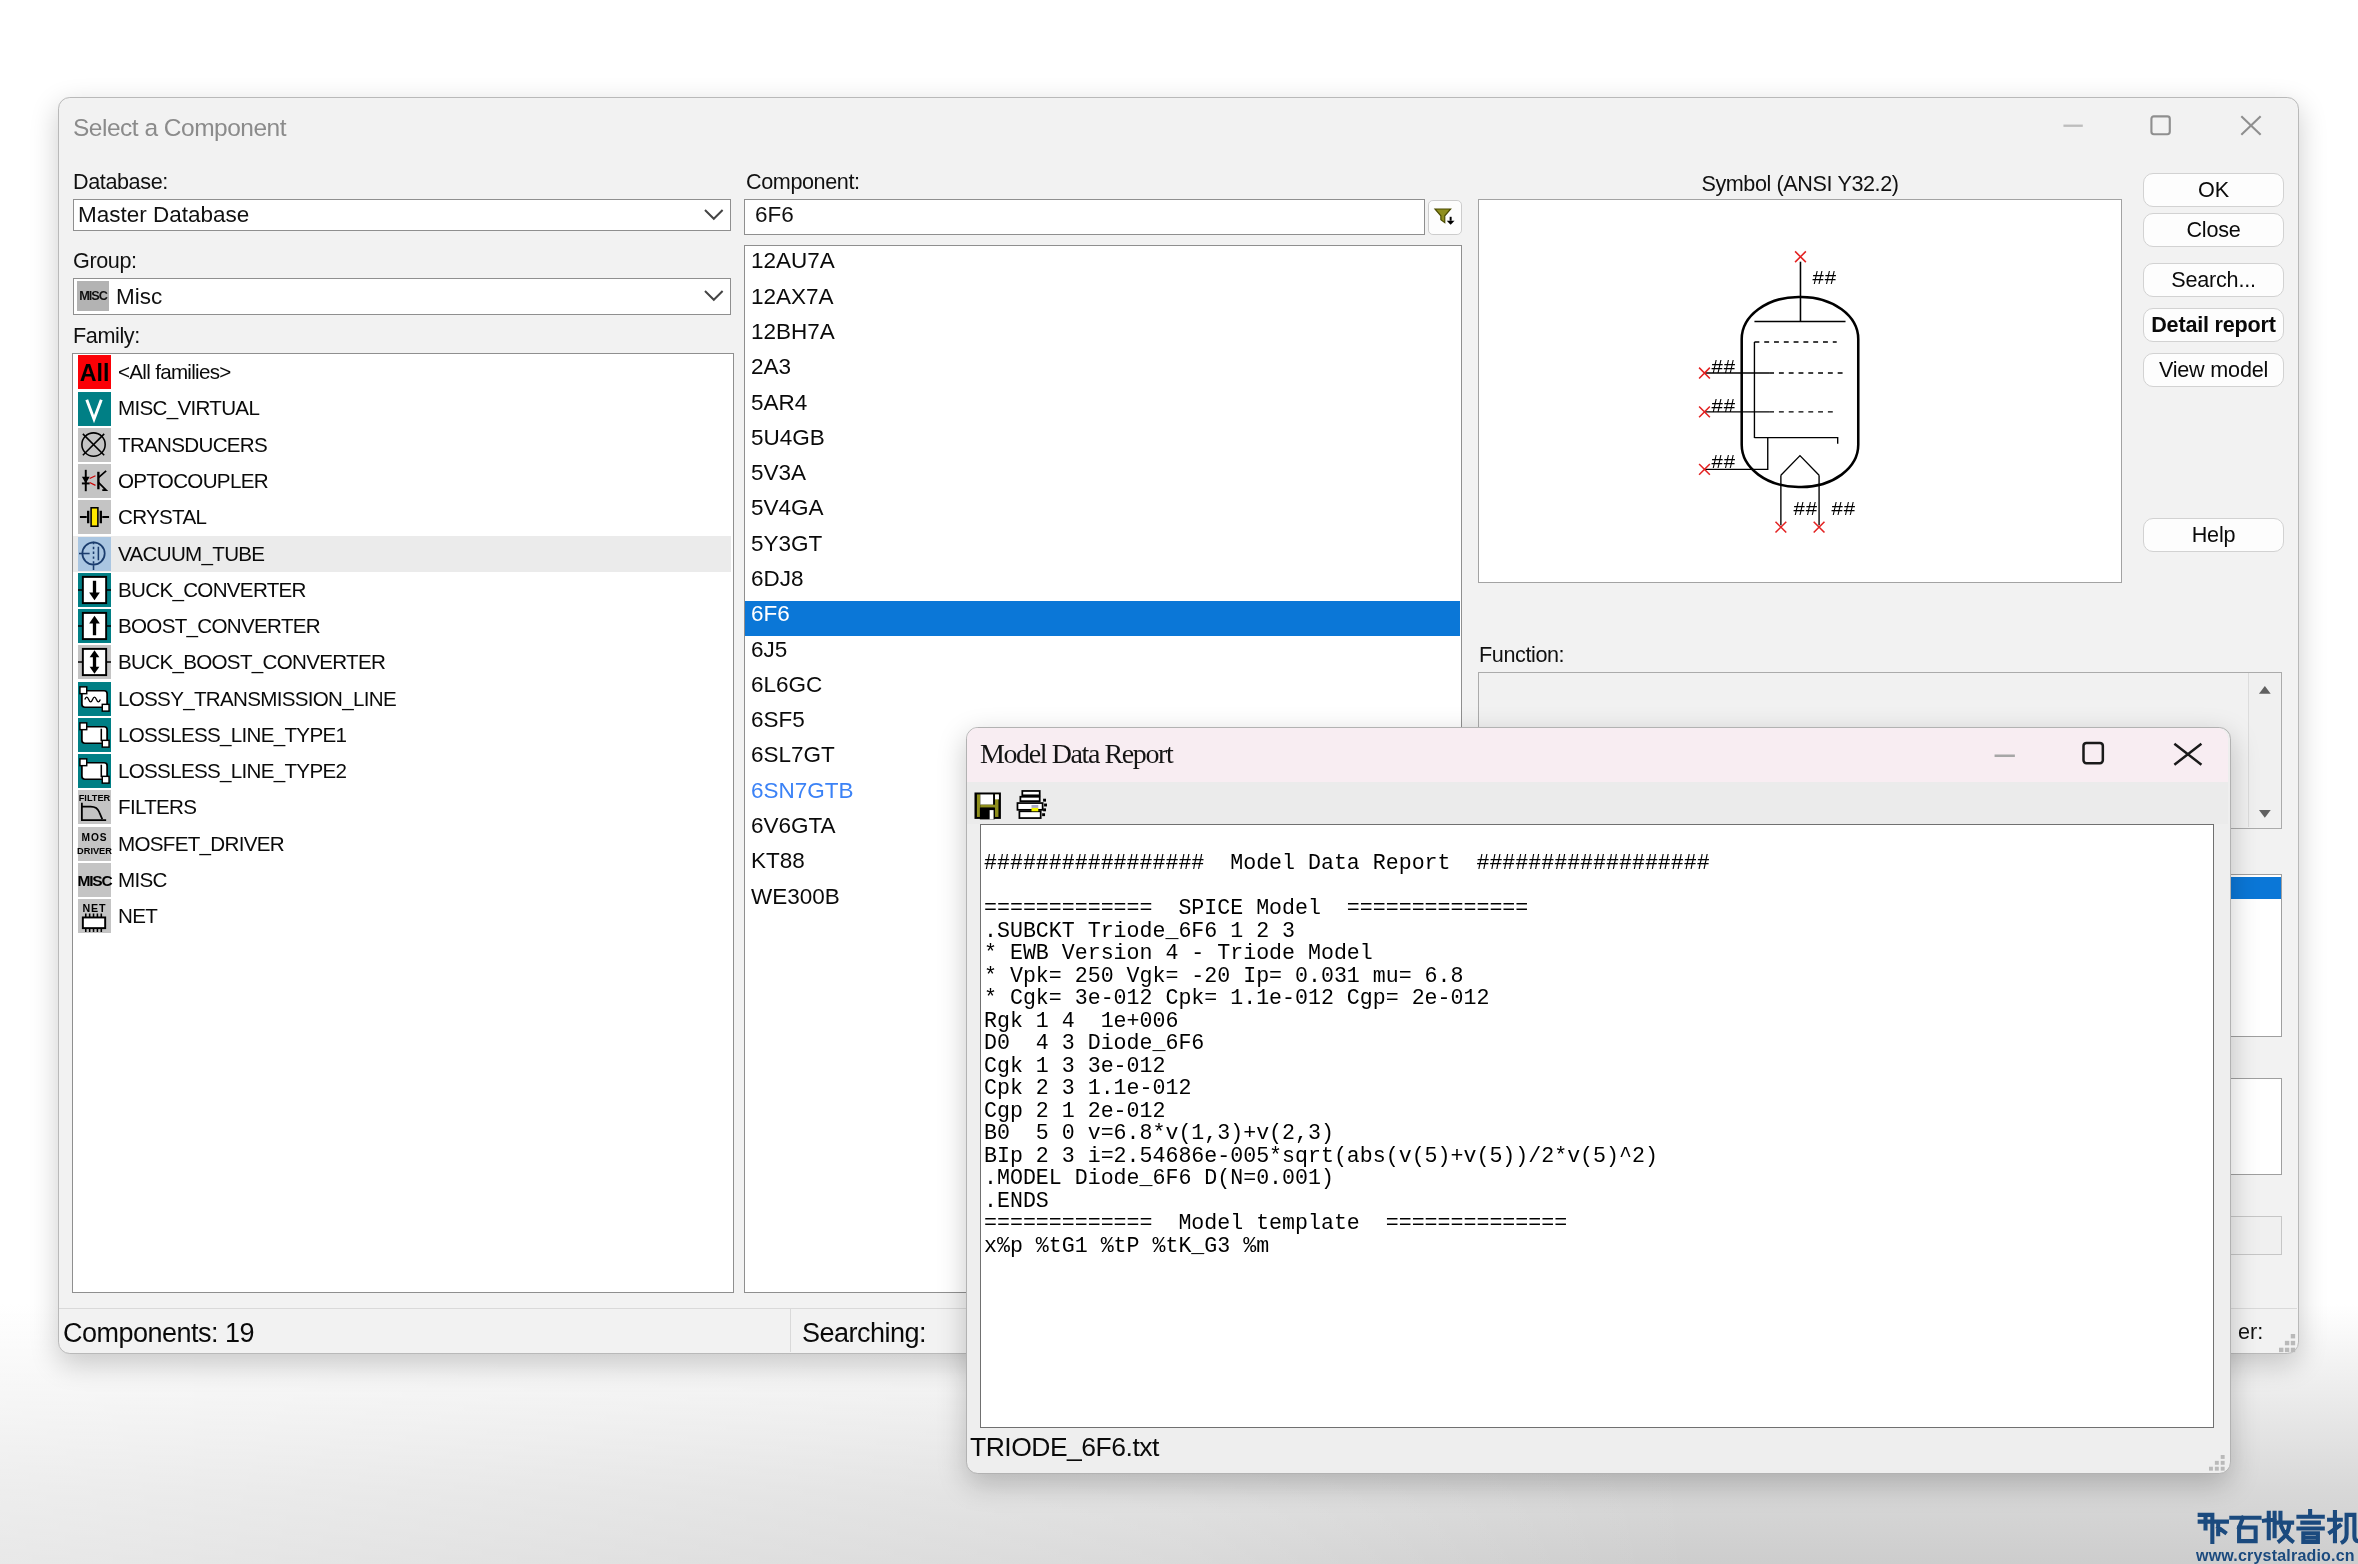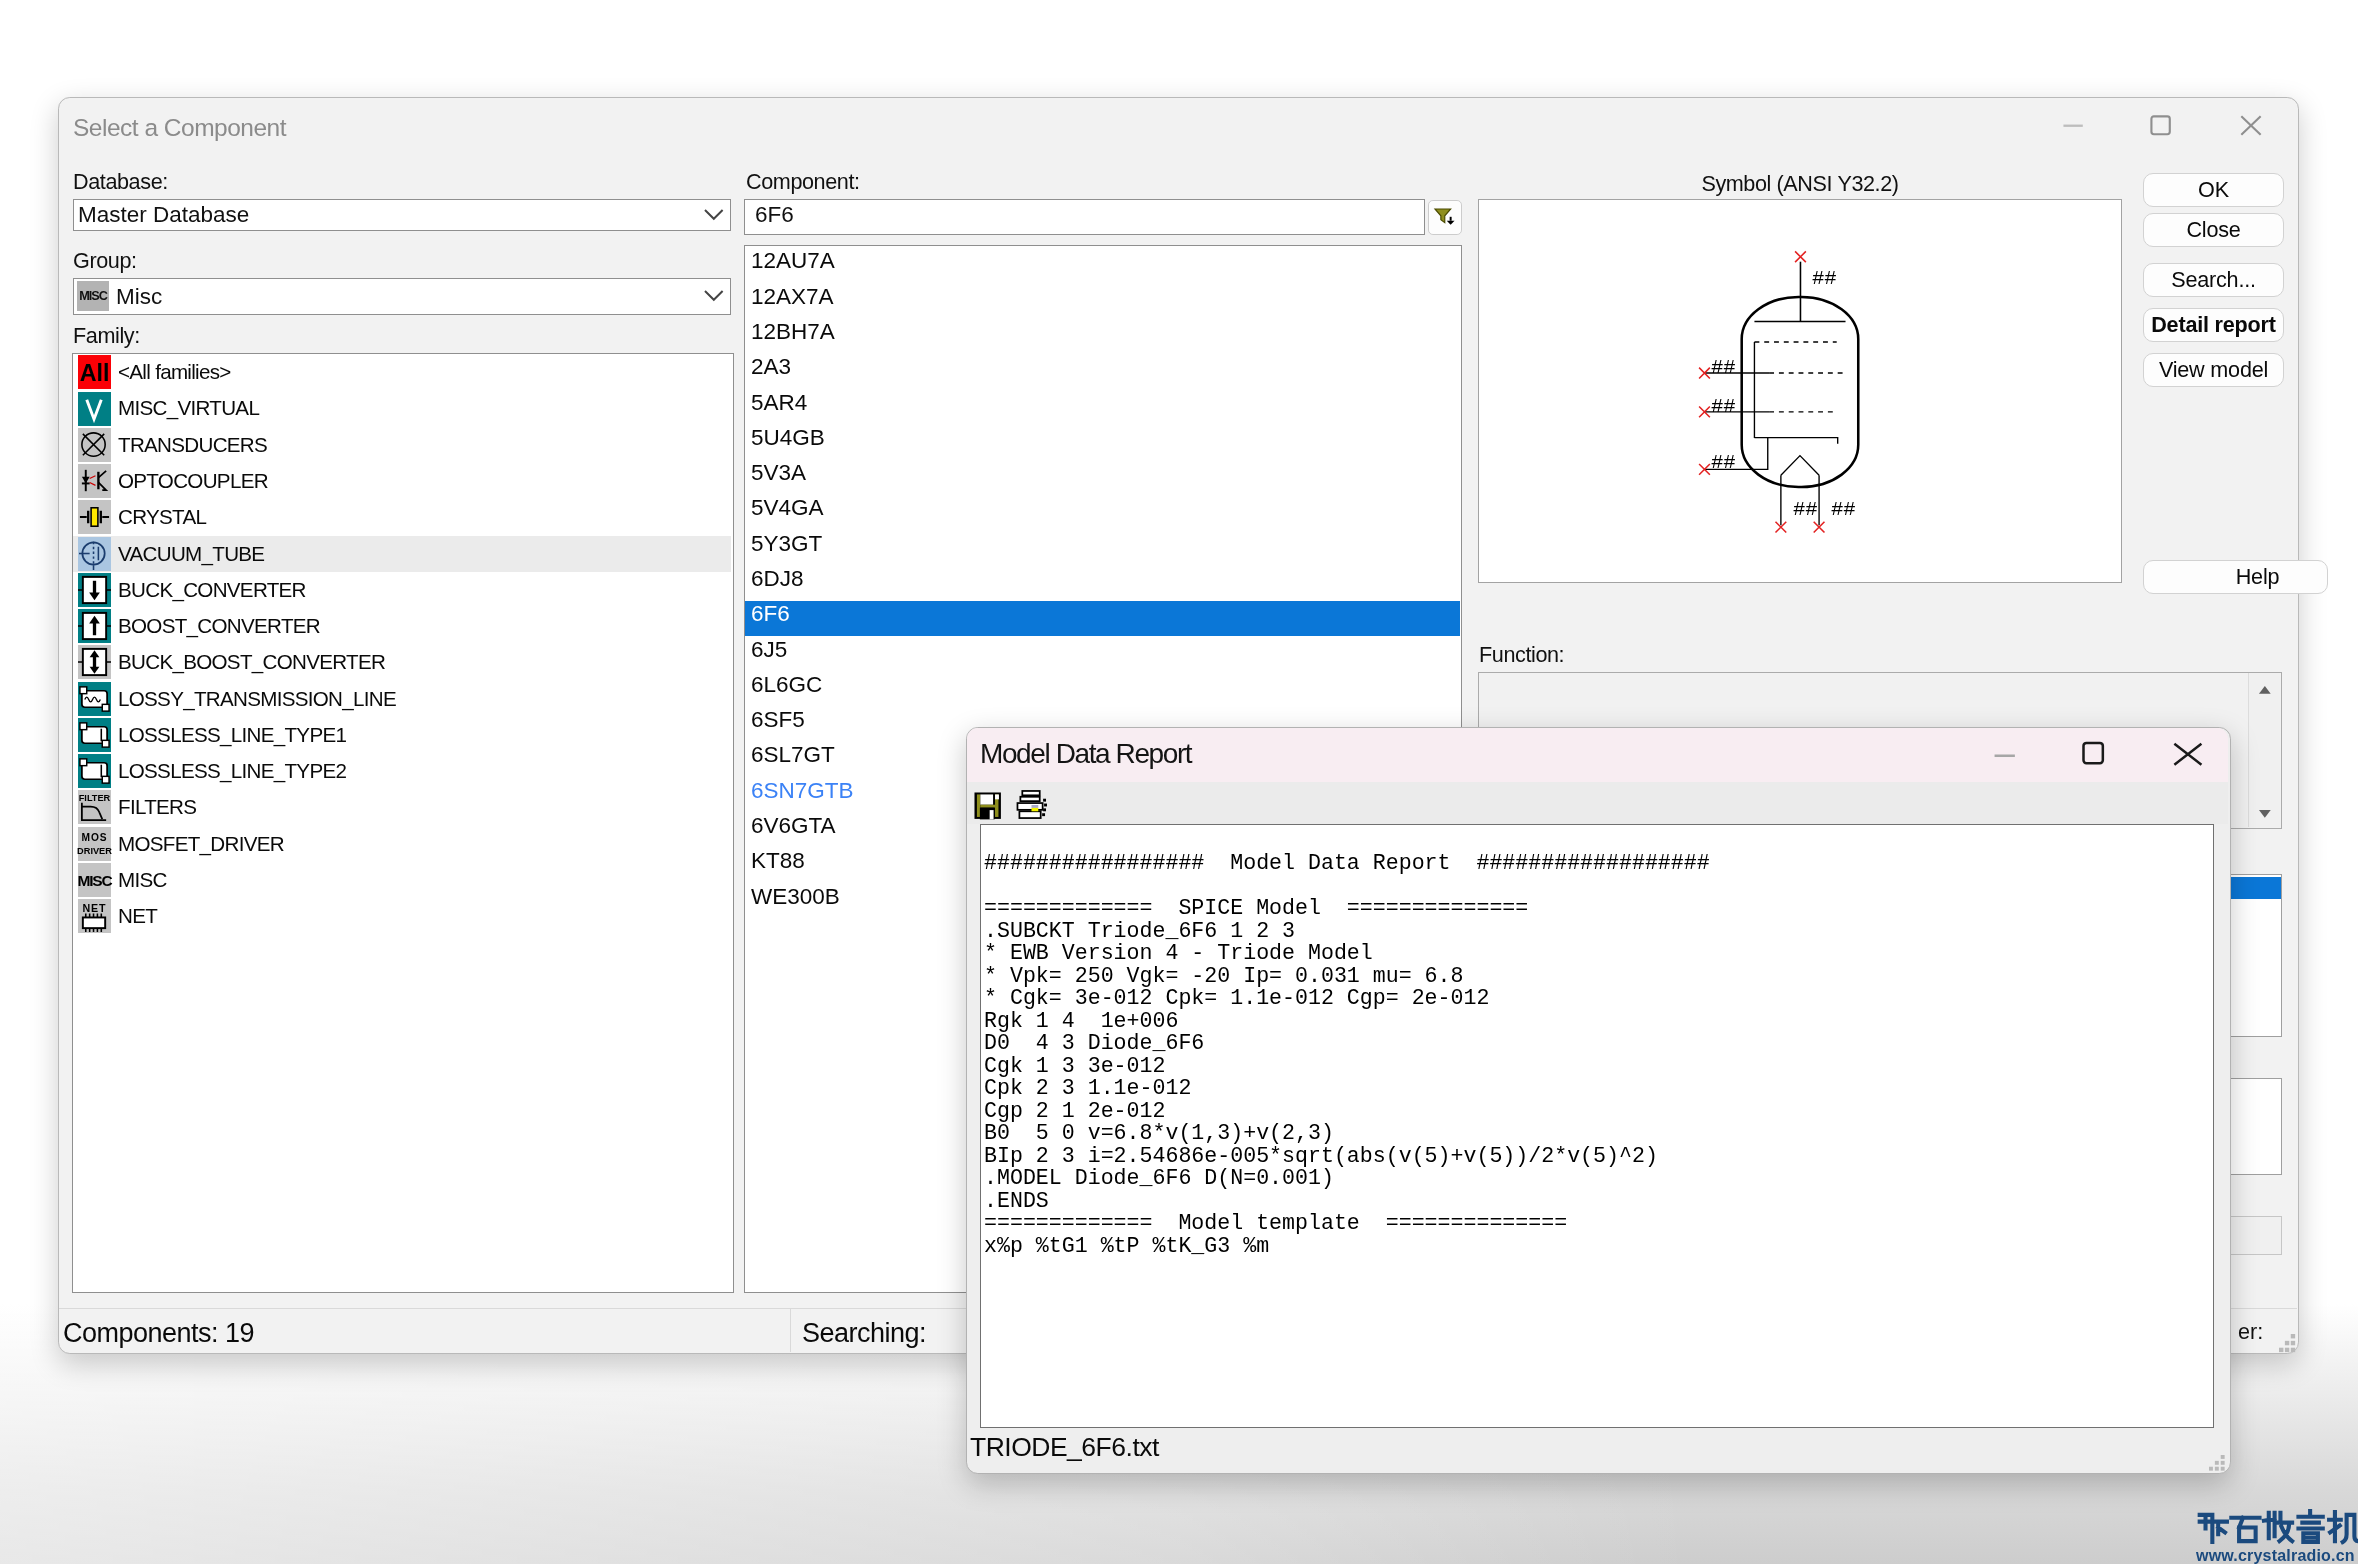--- a/index.html
+++ b/index.html
@@ -222,21 +222,21 @@
 <div class="abs" style="left:1711px;top:356px;font-family:'Liberation Mono',monospace;font-size:20.6px;color:#000;">##</div>
 <div class="abs" style="left:1711px;top:395px;font-family:'Liberation Mono',monospace;font-size:20.6px;color:#000;">##</div>
 <div class="abs" style="left:1711px;top:451px;font-family:'Liberation Mono',monospace;font-size:20.6px;color:#000;">##</div>
 <div class="abs" style="left:1793px;top:498px;font-family:'Liberation Mono',monospace;font-size:20.6px;color:#000;">##</div>
 <div class="abs" style="left:1831px;top:498px;font-family:'Liberation Mono',monospace;font-size:20.6px;color:#000;">##</div>
 <div class="btn" style="left:2143px;top:173px;width:139px;height:32px;line-height:32px;">OK</div>
 <div class="btn" style="left:2143px;top:213px;width:139px;height:32px;line-height:32px;">Close</div>
 <div class="btn" style="left:2143px;top:263px;width:139px;height:32px;line-height:32px;">Search...</div>
 <div class="btn" style="left:2143px;top:308px;width:139px;height:32px;line-height:32px;font-weight:bold;">Detail report</div>
 <div class="btn" style="left:2143px;top:353px;width:139px;height:32px;line-height:32px;">View model</div>
-<div class="btn" style="left:2143px;top:560px;width:139px;height:32px;line-height:32px;padding-left:44px;">Help</div>
+<div class="btn" style="left:2143px;top:518px;width:139px;height:32px;line-height:32px;">Help</div>
 <div class="abs" style="left:1478px;top:672px;width:802px;height:155px;background:#f1f1f1;border:1px solid #ababab;"></div>
 <div class="abs" style="left:2248px;top:673px;width:31px;height:154px;background:#f0f0f0;border-left:1px solid #dcdcdc;"></div>
 <svg style="left:2257px;top:684px;" width="15.7" height="11.8" viewBox="0 0 16 12">
     <path d="M8 2 L14 10 L2 10 Z" fill="#606060"></path>
   </svg>
 <svg style="left:2257px;top:808px;" width="15.7" height="11.8" viewBox="0 0 16 12">
     <path d="M2 2 L14 2 L8 10 Z" fill="#606060"></path>
   </svg>
 <div class="abs" style="left:1478px;top:874px;width:802px;height:161px;background:#fff;border:1px solid #9f9f9f;"></div>
 <div class="abs" style="left:1480px;top:877px;width:801px;height:22px;background:#0b77d7;"></div>
@@ -251,21 +251,21 @@
     <rect x="12" y="0" width="4.5" height="4.5" fill="#b9b9b9"></rect>
     <rect x="6" y="7" width="4.5" height="4.5" fill="#b9b9b9"></rect>
     <rect x="12" y="7" width="4.5" height="4.5" fill="#b9b9b9"></rect>
     <rect x="0" y="14" width="4.5" height="4.5" fill="#b9b9b9"></rect>
     <rect x="6" y="14" width="4.5" height="4.5" fill="#b9b9b9"></rect>
     <rect x="12" y="14" width="4.5" height="4.5" fill="#b9b9b9"></rect>
   </svg>
 <div class="abs" style="left:966px;top:727px;width:1263px;height:745px;background:#eeeeee;
  border:1.5px solid #b2b2b2;border-radius:11.8px;box-shadow:0 9.8px 29px rgba(0,0,0,0.22);"></div>
 <div class="abs" style="left:967px;top:728px;width:1261px;height:54px;background:#f8edf2;border-radius:10.8px 10.8px 0 0;border-bottom:1px solid #d8d0d4;"></div>
-<div class="abs" style="left:980px;top:738px;font-size:28px;letter-spacing:-1.4px;color:#141414;">Model Data Report</div>
+<div class="abs" style="left:980px;top:738px;font-size:28px;letter-spacing:-1.4px;color:#141414;font-family:Liberation Serif, serif;">Model Data Report</div>
 <svg style="left:1990px;top:740px;" width="216" height="29" viewBox="0 0 220 30">
 <rect x="3" y="15" width="21" height="2.6" fill="#a6a6a6"></rect>
 <rect x="95" y="3" width="20" height="21" rx="3" fill="none" stroke="#1a1a1a" stroke-width="2.6"></rect>
 <path d="M189 4 L217 25.5 M217 4 L189 25.5" stroke="#1a1a1a" stroke-width="2.6" fill="none"></path>
 </svg>
 <div class="abs" style="left:967px;top:782px;width:1261px;height:42px;background:#ebebeb;"></div>
 <svg style="left:974px;top:792px;" width="27.4" height="27.4" viewBox="0 0 28 28">
 <rect x="0.5" y="0.5" width="27" height="27" fill="#000"></rect>
 <rect x="3" y="2.5" width="3.5" height="23" fill="#8f8f1d"></rect>
 <rect x="21.5" y="2.5" width="3.5" height="23" fill="#8f8f1d"></rect>

